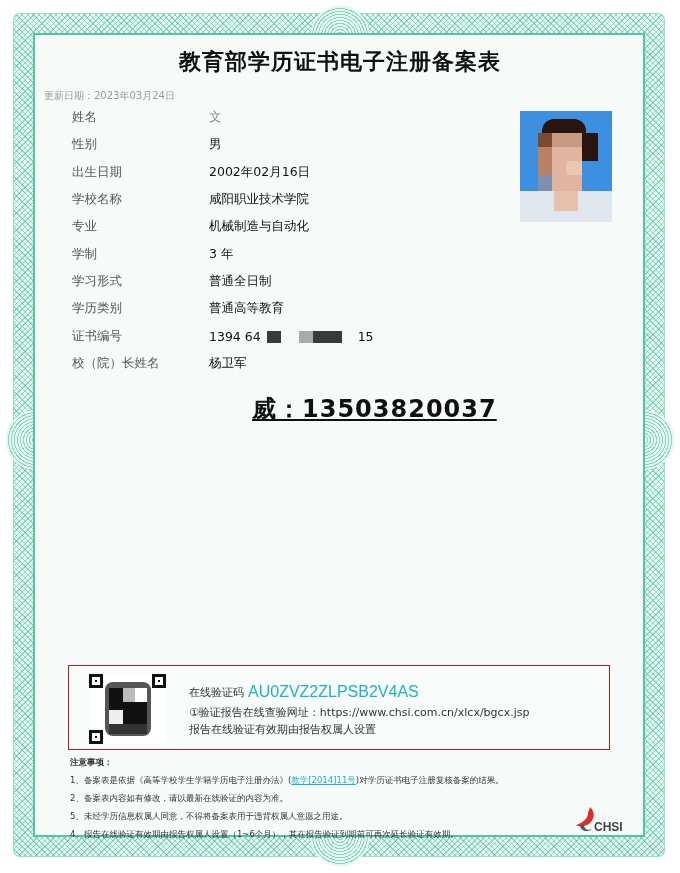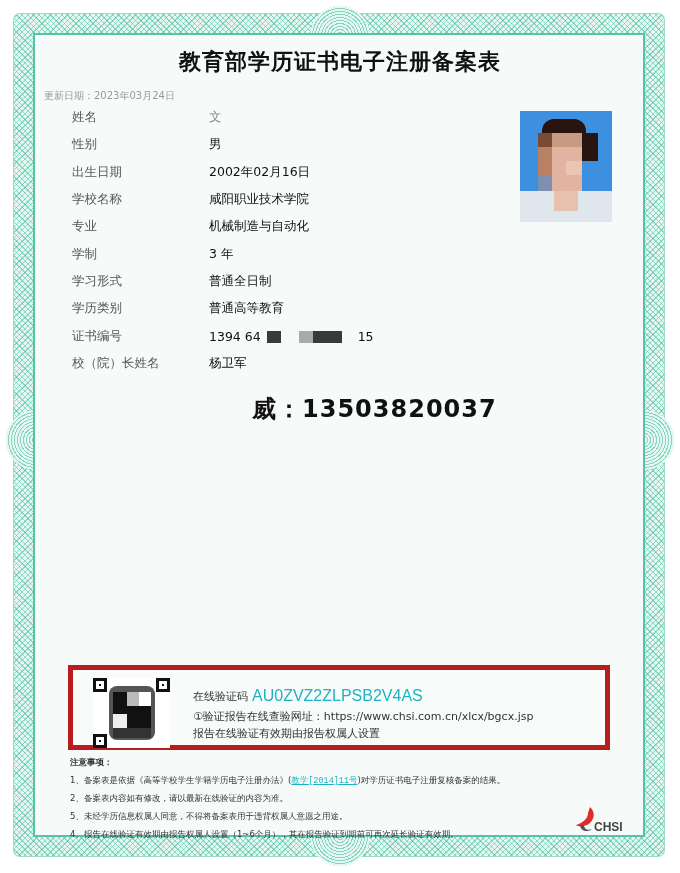--- a/index.html
+++ b/index.html
@@ -43,40 +43,40 @@
   .row { height:27.3px; display:flex; align-items:center; font-size:12.5px; }
   .row .label { width:137px; color:#555; }
   .row .value { color:#111; }
   .photo {
     position:absolute; left:520px; top:111px; width:92px; height:111px;
     background:#3d8fe0; overflow:hidden;
   }
   .photo .px { position:absolute; }
   .overlay-phone {
     position:absolute; left:252px; top:393px; font-size:24px; font-weight:bold; color:#111;
-    letter-spacing:1px; font-family:"DejaVu Sans", sans-serif;
+    letter-spacing:1px; font-family:"DejaVu Sans", sans-serif;text-decoration:underline;
   }
   .redact { display:inline-block; height:12px; vertical-align:middle; }
   .verify-box {
     position:absolute; left:68px; top:665px; width:542px; height:85px;
-    border:5px solid #b91c1c; background:#f7fcfb; box-sizing:border-box;
+    border:1px solid #b91c1c; background:#f7fcfb; box-sizing:border-box;
   }
   .qr {
     position:absolute; left:20px; top:8px; width:77px; height:70px; background:#fff;
   }
   .qr .finder { position:absolute; width:14px; height:14px; border:3px solid #111; box-sizing:border-box; background:#fff; }
   .qr .finder::after { content:""; position:absolute; left:3px; top:3px; width:2px; height:2px; background:#111; }
   .qr .mosaic { position:absolute; left:16px; top:8px; width:46px; height:54px; }
   .vcode-line { position:absolute; left:120px; top:17px; font-size:11px; color:#333; }
   .vcode { font-size:16px; color:#1fb2c4; font-family:"Liberation Sans", sans-serif; margin-left:4px; vertical-align:-1px; }
   .vline { position:absolute; left:120px; font-size:11px; color:#333; }
   .notes { position:absolute; left:70px; top:757px; font-size:8.5px; color:#333; }
   .notes .nt { font-weight:bold; margin-bottom:6px; }
   .notes .n { margin-bottom:6px; white-space:nowrap; }
-  .notes a { color:#1fb2c4; text-decoration:underline;font-family:Liberation Mono, monospace; }
+  .notes a { color:#1fb2c4; text-decoration:underline; }
   .chsi { position:absolute; left:574px; top:805px; width:60px; height:30px; }
   .chsi-text { position:absolute; left:594px; top:820px; font-size:12px; font-weight:bold; color:#444; font-family:"Liberation Sans", sans-serif; }
 </style>
 </head>
 <body>
 
 <div class="border-outer"></div>
 <div class="ornament orn-top"></div>
 <div class="ornament orn-bottom"></div>
 <div class="ornament orn-left"></div>

